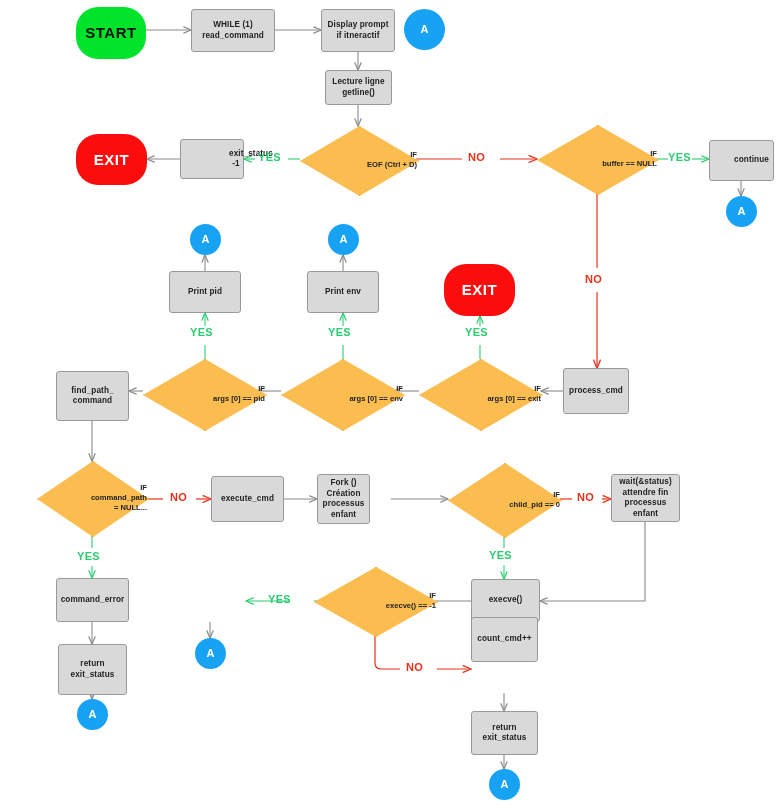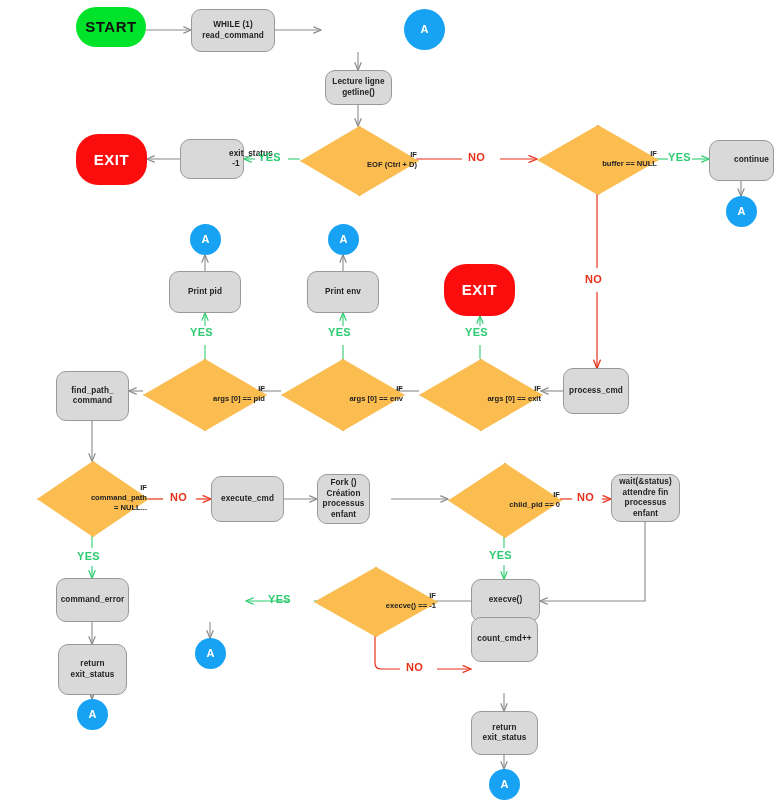--- a/index.html
+++ b/index.html
@@ -37,21 +37,21 @@
   .node .txt {
     display: block;
     width: 100%;
     white-space: pre-line;
   }
 
   
   .n-process {
     background: #D9D9D9;
     border: 1px solid #999999;
-    border-radius: 10px;
+    border-radius: 3px;
     color: #222222;
     font-size: 8.2px;
     font-weight: 600;
     letter-spacing: 0.1px;
   }
 
   
   .n-term {
     border-radius: 22px;
     font-size: 15px;
@@ -213,29 +213,33 @@
       <path d="M196,499 L211,499" marker-end="url(#ar-red)"></path>
 
       <path d="M560,499 L572,499"></path>
       <path d="M602,499 L611,499" marker-end="url(#ar-red)"></path>
 
       <path d="M375,634 L375,663 Q375,669 381,669 L400,669"></path>
       <path d="M437,669 L471,669" marker-end="url(#ar-red)"></path>
     </g>
   </svg>
 
-  <div class="node n-term start" style="left:76px;top:7px;width:70px;height:40px;">
+  <div class="node n-term start" style="left:76px;top:7px;width:70px;height:52px;">
     <span class="txt">START</span>
   </div>
 
   <div class="node n-process" style="left:191px;top:9px;width:84px;height:43px;">
     <span class="txt">WHILE (1)
 read_command</span>
   </div>
 
+  <div class="node n-process" style="left:321px;top:9px;width:74px;height:43px;">
+    <span class="txt">Display prompt
+if itneractif</span>
+  </div>
 
   <div class="node n-conn" style="left:404px;top:9px;width:41px;height:41px;">
     <span class="txt">A</span>
   </div>
 
   <div class="node n-process" style="left:325px;top:70px;width:67px;height:35px;">
     <span class="txt">Lecture ligne
 getline()</span>
   </div>
 

